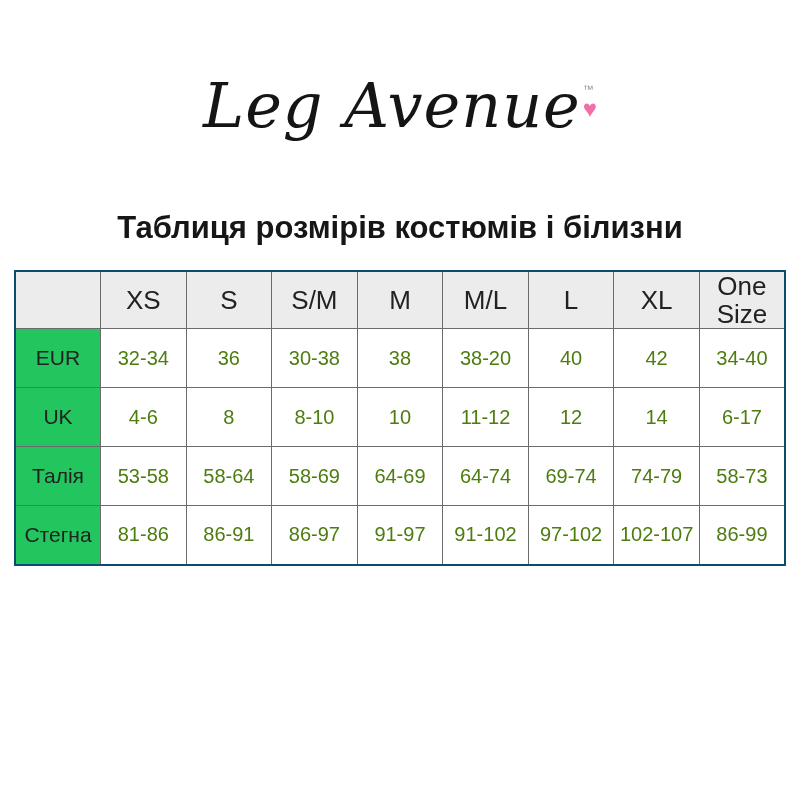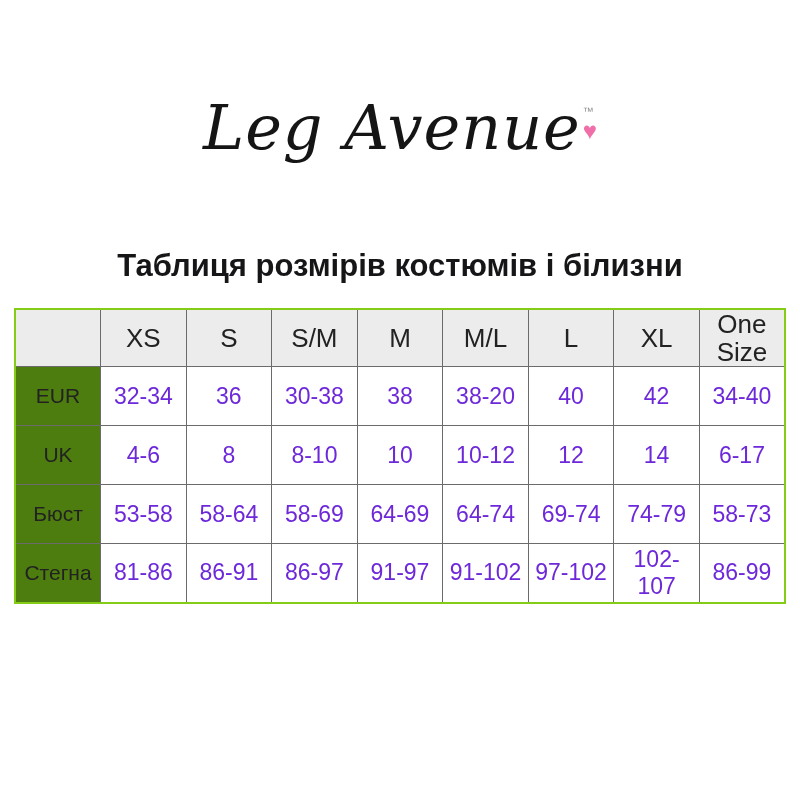--- a/index.html
+++ b/index.html
@@ -11,21 +11,21 @@
     width: 800px;
     height: 800px;
     font-family: "Liberation Sans", sans-serif;
     color: #1d1d1f;
     overflow: hidden;
   }
   .page {
     width: 800px;
     height: 800px;
     box-sizing: border-box;
-    padding-top: 72px;
+    padding-top: 50px;
   }
   
   .logo {
     text-align: center;
     height: 112px;
     line-height: 112px;
     white-space: nowrap;
   }
   .logo-text {
     font-family: "DejaVu Serif", serif;
@@ -50,60 +50,60 @@
   }
   .logo-heart {
     display: block;
     font-size: 24px;
     color: var(--heart-color, #f06fa9);
     line-height: 1;
     margin-top: 2px;
   }
   
   .title {
-    margin: 64px 0 24px 0;
+    margin: 48px 0 24px 0;
     text-align: center;
     font-size: 31px;
     font-weight: bold;
     color: #161618;
     letter-spacing: 0px;
   }
   
   table.size-table {
     border-collapse: collapse;
     table-layout: fixed;
     width: 772px;
     margin: 4px auto;
-    border: 2px solid #84cc16;
+    border: 2px solid #0c4a6e;
   }
   .size-table th, .size-table td {
     border: 1px solid #6b6b6b;
     text-align: center;
     vertical-align: middle;
     font-weight: normal;
     padding: 0 2px;
     overflow: hidden;
   }
   .size-table thead th {
     background: var(--header-bg, #ececec);
     font-size: 26px;
     height: 56px;
     line-height: 1.08;
     color: #222;
   }
   .size-table tbody th.row-label {
     font-size: 21px;
     line-height: 1.15;
-    background: #4d7c0f;
+    background: #22c55e;
     color: #222;
   }
   .size-table tbody td {
-    font-size: 23px;
+    font-size: 20px;
     background: #ffffff;
-    color: #6d28d9;
+    color: #4d7c0f;
     text-align: center;
   }
   .size-table tbody tr {
     height: 59px;
   }
 </style>
 </head>
 <body>
 
 <div class="page">
@@ -139,27 +139,27 @@
           <td>40</td>
           <td>42</td>
           <td>34-40</td>
         </tr>
         <tr>
           <th class="row-label">UK</th>
           <td>4-6</td>
           <td>8</td>
           <td>8-10</td>
           <td>10</td>
-          <td>10-12</td>
+          <td>11-12</td>
           <td>12</td>
           <td>14</td>
           <td>6-17</td>
         </tr>
         <tr>
-          <th class="row-label">Бюст</th>
+          <th class="row-label">Талія</th>
           <td>53-58</td>
           <td>58-64</td>
           <td>58-69</td>
           <td>64-69</td>
           <td>64-74</td>
           <td>69-74</td>
           <td>74-79</td>
           <td>58-73</td>
         </tr>
         <tr>

